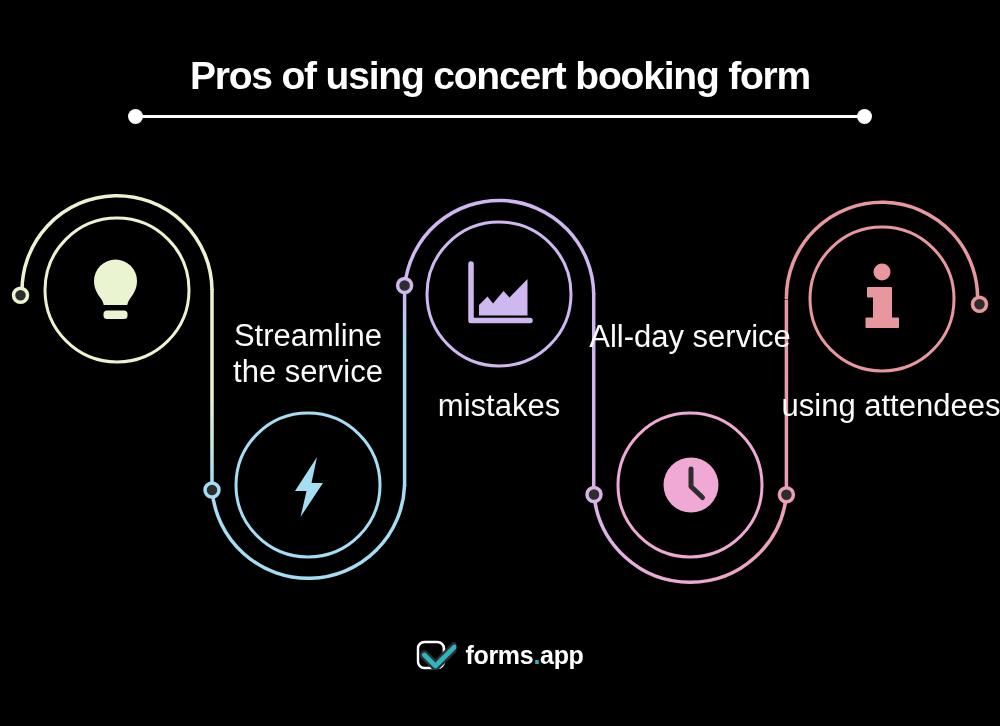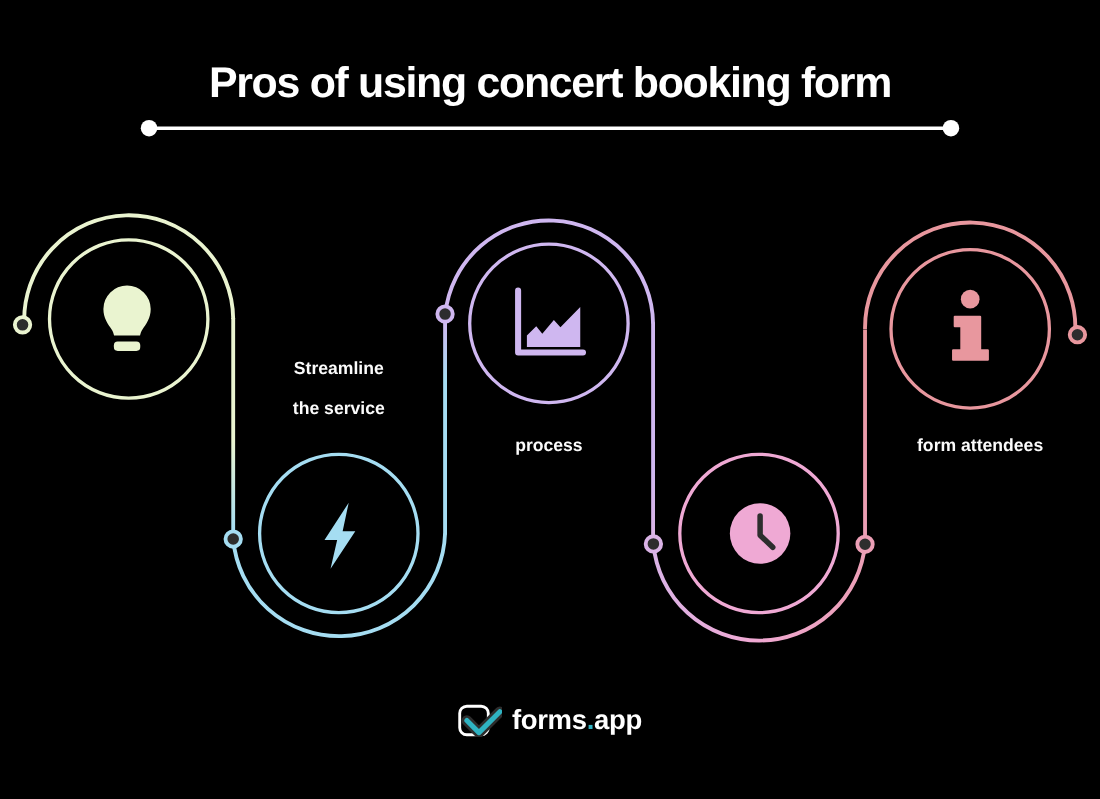--- a/index.html
+++ b/index.html
@@ -7,21 +7,21 @@
     position:relative;width:1000px;height:726px;background:#000000;
     overflow:hidden;font-family:"Liberation Sans",sans-serif;
   }
   svg.gfx{position:absolute;left:0;top:0;}
   .title{
     position:absolute;left:0;top:54px;width:100%;text-align:center;
     color:#ffffff;font-size:39px;font-weight:700;letter-spacing:-1.2px;
   }
   .label{
     position:absolute;transform:translateX(-50%);text-align:center;
-    color:#fbfbfb;font-size:16px;font-weight:700;line-height:35.5px;
+    color:#fbfbfb;font-size:31px;font-weight:400;line-height:35.5px;
     white-space:nowrap;
   }
   .logo{
     position:absolute;left:50%;top:640px;transform:translateX(-50%);
     display:flex;align-items:center;gap:9px;
   }
   .logo-text{
     font-size:25px;font-weight:700;color:#ffffff;letter-spacing:-0.3px;
     line-height:28px;
   }
@@ -121,26 +121,27 @@
       <path d="M 868 288 L 891 288 L 891 318.5 L 898 318.5 L 898 327 L 866.5 327 L 866.5 318.5 L 874 318.5 L 874 296.5 L 868 296.5 Z" stroke-width="2" stroke-linejoin="round" fill="#e8979e"></path>
       <path d="M 868 288 L 891 288 L 891 318.5 L 898 318.5 L 898 327 L 866.5 327 L 866.5 318.5 L 874 318.5 L 874 296.5 L 868 296.5 Z" fill="none" stroke-width="2" stroke-linejoin="round" stroke="#e8979e"></path>
     </g>
   </svg>
 
   <div class="label" style="left:308px;top:318px">
     <div>Streamline</div>
     <div>the service</div>
   </div>
   <div class="label" style="left:499px;top:388px">
-    <div>process</div>
+    <div>mistakes</div>
   </div>
   <div class="label" style="left:690px;top:319px">
+    <div>All-day service</div>
   </div>
   <div class="label" style="left:891px;top:388px">
-    <div>form attendees</div>
+    <div>using attendees</div>
   </div>
 
   <div class="logo">
     <svg width="40" height="30" viewBox="0 0 40 30">
       <rect x="1.5" y="2" width="26" height="26" rx="6.5" fill="none" stroke="#ffffff" stroke-width="2.6"></rect>
       <path d="M 8 15 L 19 26 L 38 7" fill="none" stroke="#2d2d2d" stroke-width="9.5" stroke-linecap="round" stroke-linejoin="round"></path>
       <path d="M 8 15 L 19 26 L 38 7" fill="none" stroke-width="4.6" stroke-linecap="round" stroke-linejoin="round" stroke="#2fb3c2"></path>
     </svg>
     <div class="logo-text"><span>forms</span><span class="dot">.</span><span>app</span></div>
   </div>

